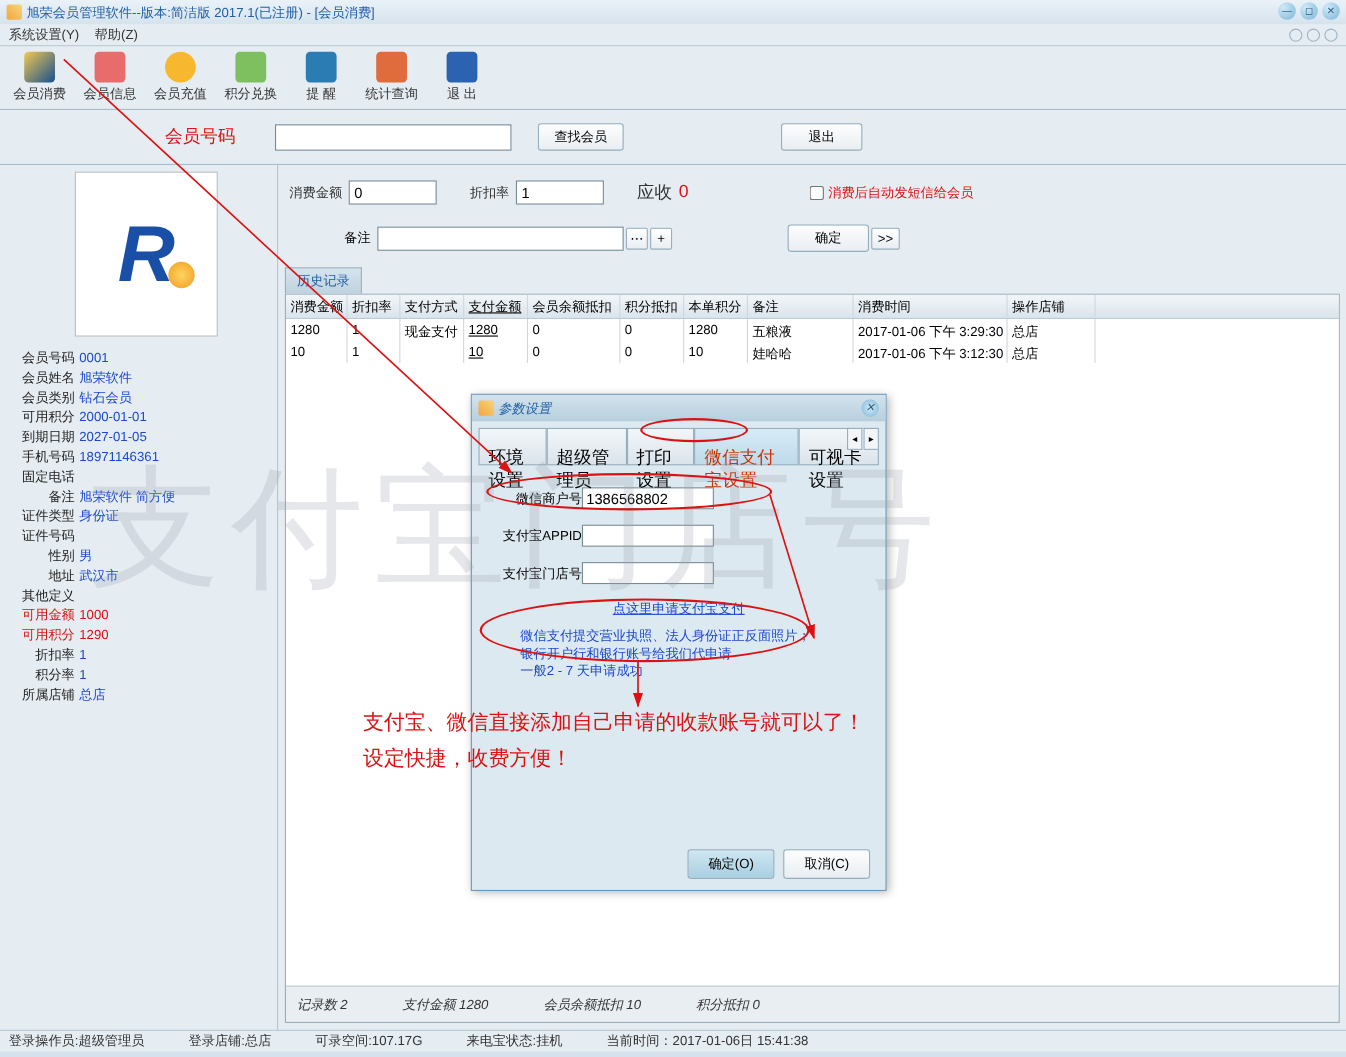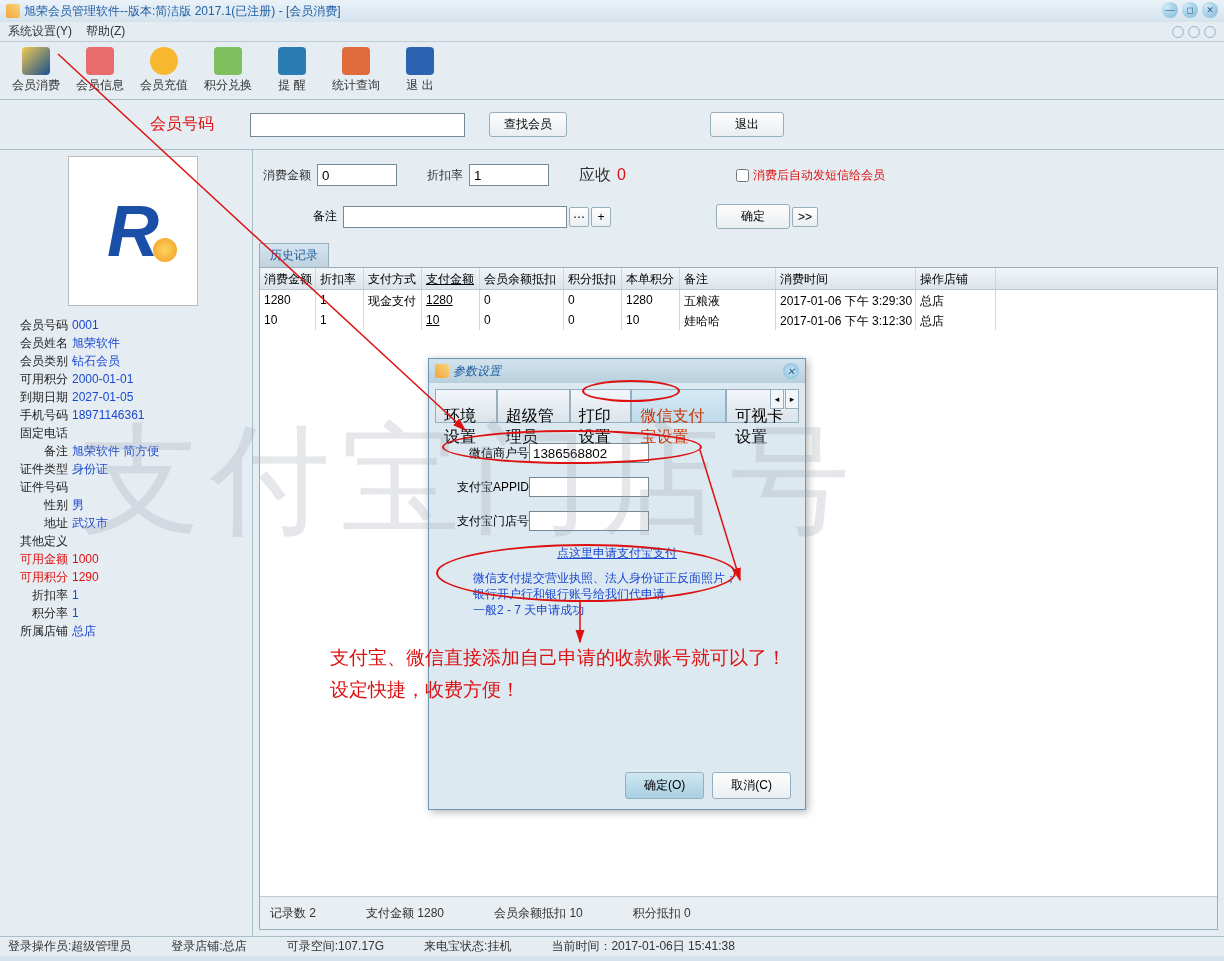--- a/index.html
+++ b/index.html
@@ -50,21 +50,21 @@
 .smallsq { width: 20px; height: 20px; border:1px solid #97aebd; background:linear-gradient(#fff,#e9eef2); display:inline-flex;align-items:center;justify-content:center;cursor:pointer;margin-left:2px;border-radius:2px;}
 .remark-line .okbtn{margin-left:105px; padding:3px 24px;}
 .history { flex: 1; margin: 0 6px 6px 6px; display: flex; flex-direction: column; }
 .htab { width: 70px; height: 24px; background: linear-gradient(#d6e4ee,#bfd2de); border: 1px solid #97aebd; border-bottom: none; display:flex;align-items:center;justify-content:center; color:#2260a4;}
 .hbox { flex:1; border: 1px solid #97aebd; background: #e9eef2; display:flex; flex-direction:column;}
 .thead { height: 22px; background: linear-gradient(#f2f6f9,#dbe4eb); display: flex; border-bottom: 1px solid #bccad5; }
 .thead div, .trow div { padding: 3px 4px; border-right: 1px solid #ccd8e1; white-space:nowrap; overflow:hidden;}
 .col0{width:56px;} .col1{width:48px;} .col2{width:58px;} .col3{width:58px;text-decoration:underline;} .col4{width:84px;} .col5{width:58px;} .col6{width:58px;} .col7{width:96px;} .col8{width:140px;} .col9{width:80px;}
 .tbody { flex:1; background: #fff; overflow:auto;}
 .trow { display: flex; height: 20px; }
-.hfooter { height: 22px; border-top: 1px solid #bccad5; display:flex; align-items:center; gap: 50px; padding: 16px 10px; color: #333;}
+.hfooter { height: 22px; border-top: 1px solid #bccad5; display:flex; align-items:center; gap: 50px; padding: 16px 10px; color: #333; font-style: italic;}
 .statusbar { height: 20px; background: #e6edf2; border-top: 1px solid #a8bdc8; display: flex; align-items: center; padding: 0 8px; gap: 40px; color: #333;}
 
 .dialog { position: absolute; left: 428px; top: 358px; width: 378px; height: 452px; background: #dde9f0; border: 1px solid #6d97b6; box-shadow: 2px 2px 8px rgba(0,0,0,0.3); }
 .dlg-title { height: 24px; background: linear-gradient(#d3e3ed,#b7cfdd); display: flex; align-items: center; padding: 0 6px; color: #2260a4; font-style: italic; }
 .dlg-title .ico{width:14px;height:14px;background:linear-gradient(45deg,#f4a43c,#f6d67b);border-radius:2px;margin-right:4px;}
 .dlg-title .x{margin-left:auto;width:16px;height:16px;border-radius:50%;background:radial-gradient(#cfe9f7,#7db6d7);display:flex;align-items:center;justify-content:center;cursor:pointer;font-size:10px;color:#2d5d80;}
 .dlg-tabs { height: 24px; display: flex; margin: 6px 6px 0 6px; position:relative;}
 .dlg-tab { padding: 16px 8px; border: 1px solid #97aebd; background: linear-gradient(#f2f6f9,#dbe4eb); cursor:pointer; font-size:16px;}
 .dlg-tab.active { background: linear-gradient(#d6ebf6,#bfdaeb); color: #cc3300;}
 .dlg-tabs .nav{position:absolute; right:0; display:flex;gap:1px;}

